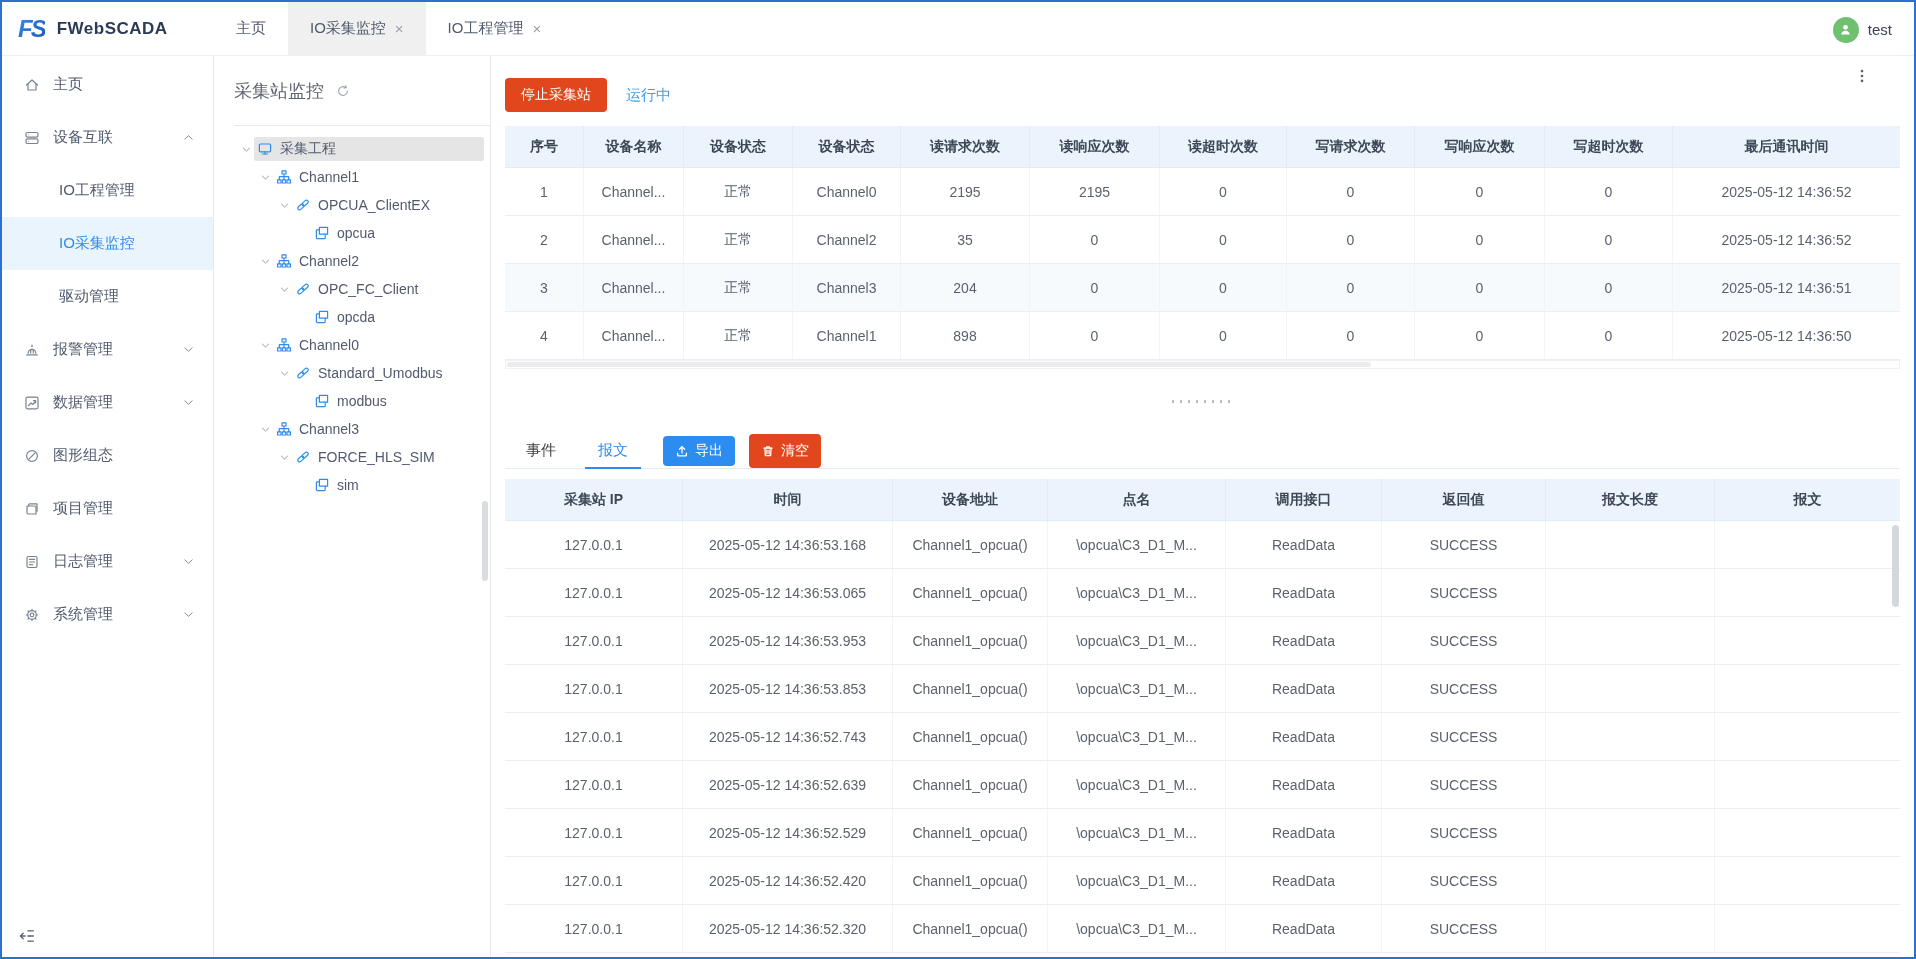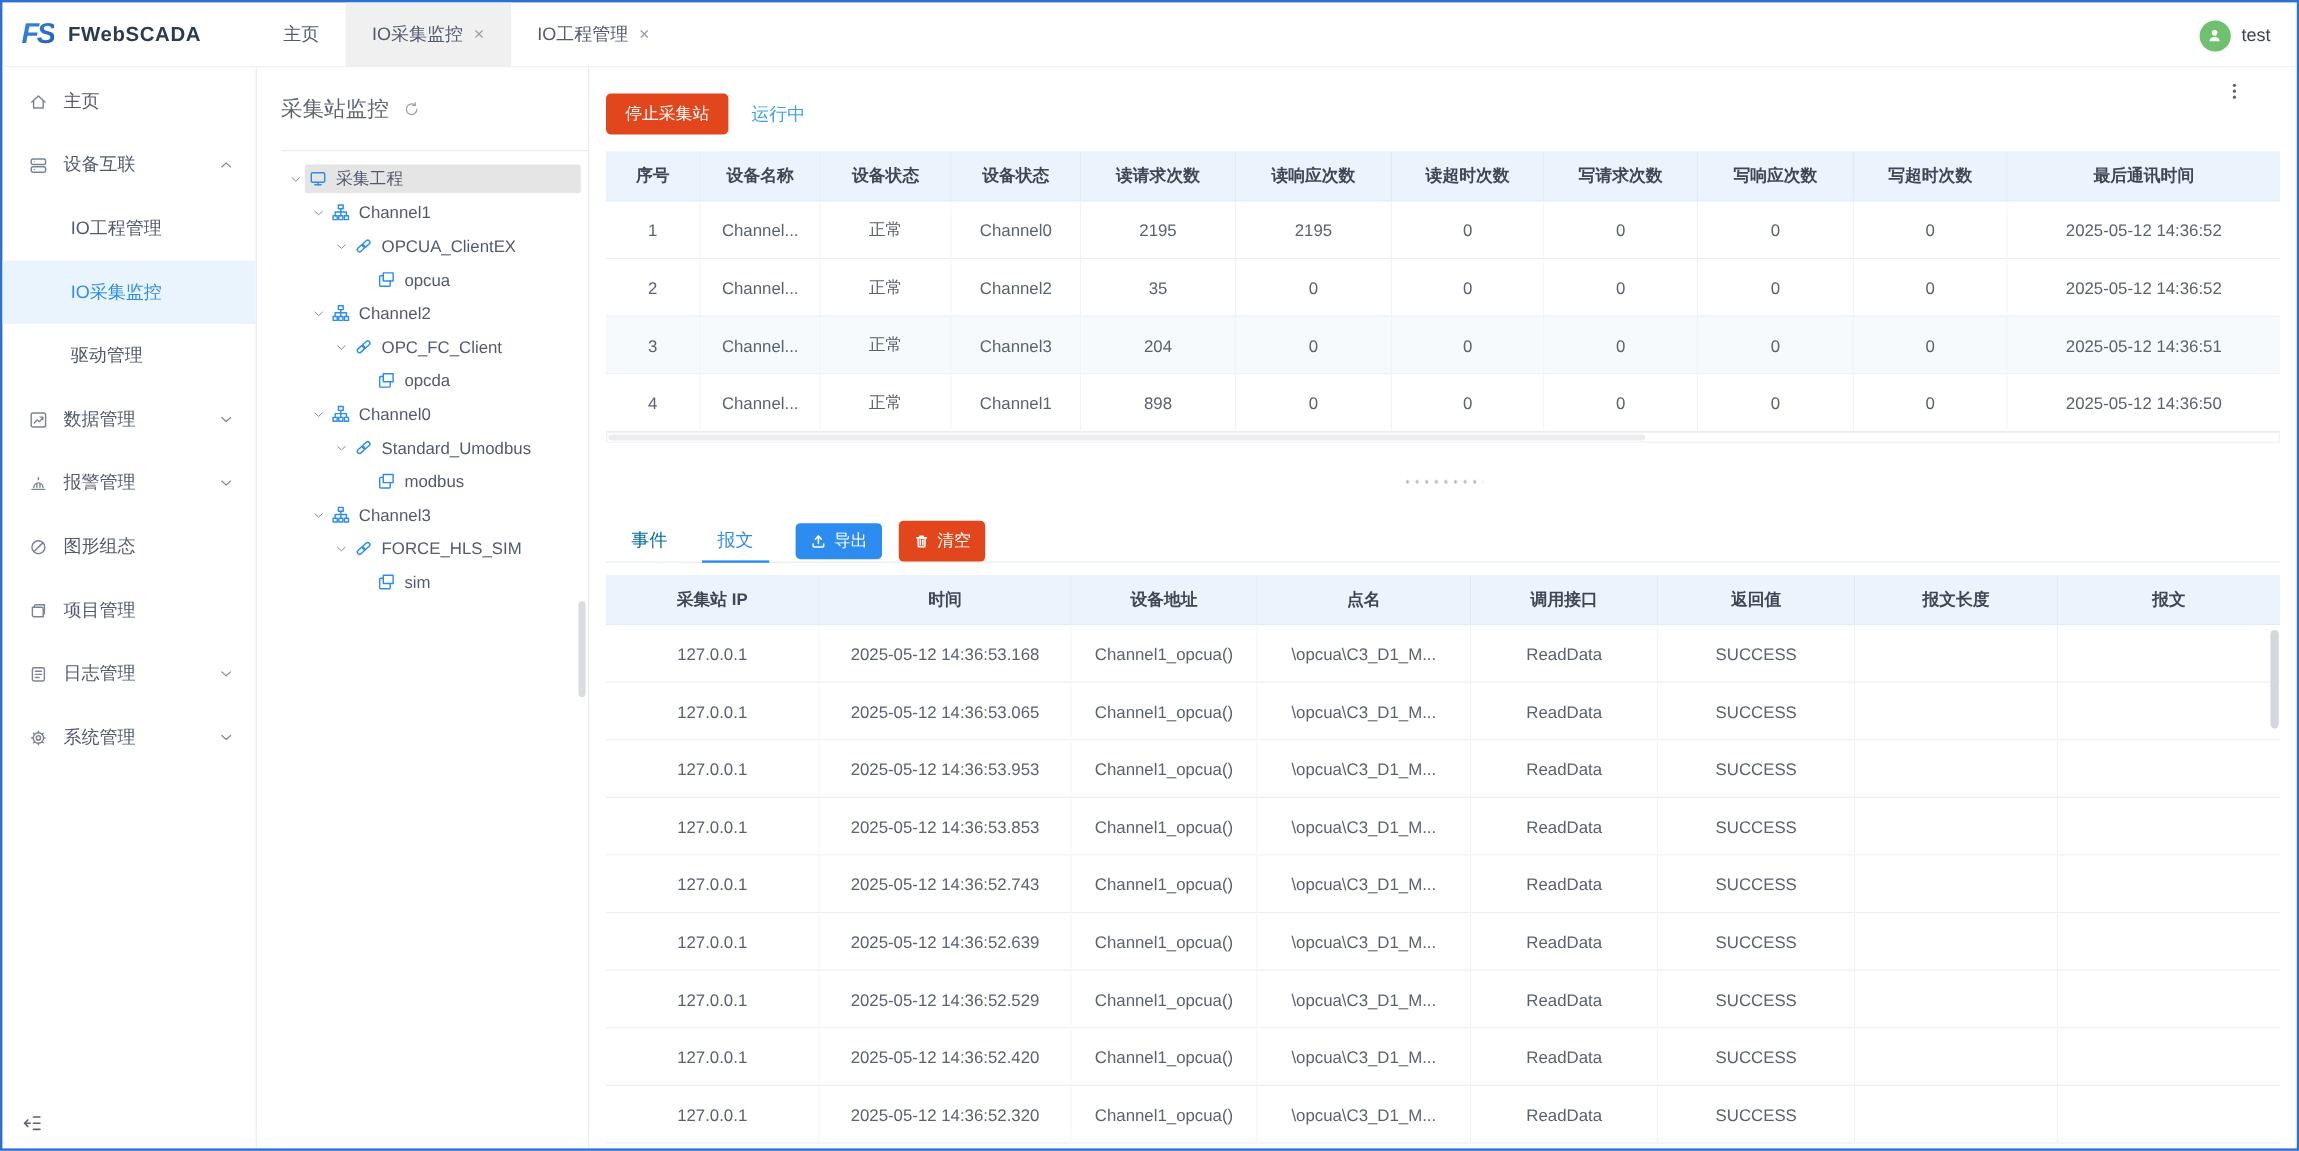--- a/index.html
+++ b/index.html
@@ -79,21 +79,21 @@
   tr.shaded td { background:#f6fafd; }
 
   .hscroll { flex:none; height:9px; border:1px solid #f0f1f3; background:#fff; position:relative; }
   .hscroll-thumb { position:absolute; left:1px; top:1px; height:5px; width:62%; background:#ececef; border-radius:3px; cursor:pointer; }
 
   .splitter { flex:none; height:64px; display:flex; align-items:center; justify-content:center; cursor:row-resize; }
   .splitter-dots { width:66px; height:5px;
     background:radial-gradient(circle at 3px 2.5px, #b9bec7 1.3px, transparent 1.5px); background-size:8px 5px; background-repeat:repeat-x; }
 
   .msg-tabs { flex:none; height:36px; display:flex; align-items:center; border-bottom:1px solid #e8eaec; }
-  .msg-tab { height:100%; padding:0 21px; display:flex; align-items:center; font-size:15px; color:#0369a1; position:relative; cursor:pointer; }
+  .msg-tab { height:100%; padding:0 21px; display:flex; align-items:center; font-size:15px; color:#404040; position:relative; cursor:pointer; }
   .msg-tab.active { color:#2d8cf0; }
   .msg-tab.active::after { content:""; position:absolute; left:8px; right:8px; bottom:-1px; height:2px; background:#2d8cf0; }
   .btn-export { height:30px; padding:0 12px; margin-left:14px; }
   .btn-clear  { height:34px; padding:0 12px; margin-left:14px;justify-content:space-between; }
   .btn .icon svg { width:14px; height:14px; stroke-width:1.5; }
 
   .msg-table-wrap { flex:1; min-height:0; overflow:hidden; position:relative; margin-top:10px; }
   .vscroll-thumb { position:absolute; right:1px; top:46px; width:7px; height:82px; background:#d4d8de; border-radius:4px; cursor:pointer; }
 </style>
 </head>
@@ -180,43 +180,43 @@
         </div>
         <div class="side-sub active">
           <span>IO采集监控</span>
         </div>
         <div class="side-sub">
           <span>驱动管理</span>
         </div>
         <div class="side-item">
           <span class="icon">
             <svg viewBox="0 0 16 16">
-              <rect x="2" y="2.2" width="12" height="11.6" rx="1.5"></rect>
-              <polyline points="4.5,10.5 7,8 9,9.4 11.5,6.2"></polyline>
-              <polyline points="9.4,5.6 11.6,5.6 11.6,7.8"></polyline>
-            </svg>
-          </span>
-          <span>数据管理</span>
-          <span class="icon chev">
-            <svg viewBox="0 0 16 16">
-              <polyline points="3.5,6 8,10.2 12.5,6"></polyline>
-            </svg>
-          </span>
-        </div>
-        <div class="side-item">
-          <span class="icon">
-            <svg viewBox="0 0 16 16">
               <path d="M4.2 11.2a3.8 3.8 0 0 1 7.6 0"></path>
               <line x1="2.6" y1="12.8" x2="13.4" y2="12.8"></line>
               <line x1="6.7" y1="8.2" x2="6.7" y2="11"></line>
               <line x1="9.3" y1="8.2" x2="9.3" y2="11"></line>
               <line x1="8" y1="3.2" x2="8" y2="4.6"></line>
             </svg>
           </span>
           <span>报警管理</span>
+          <span class="icon chev">
+            <svg viewBox="0 0 16 16">
+              <polyline points="3.5,6 8,10.2 12.5,6"></polyline>
+            </svg>
+          </span>
+        </div>
+        <div class="side-item">
+          <span class="icon">
+            <svg viewBox="0 0 16 16">
+              <rect x="2" y="2.2" width="12" height="11.6" rx="1.5"></rect>
+              <polyline points="4.5,10.5 7,8 9,9.4 11.5,6.2"></polyline>
+              <polyline points="9.4,5.6 11.6,5.6 11.6,7.8"></polyline>
+            </svg>
+          </span>
+          <span>数据管理</span>
           <span class="icon chev">
             <svg viewBox="0 0 16 16">
               <polyline points="3.5,6 8,10.2 12.5,6"></polyline>
             </svg>
           </span>
         </div>
         <div class="side-item">
           <span class="icon">
             <svg viewBox="0 0 16 16">
               <circle cx="8" cy="8" r="5.4"></circle>

